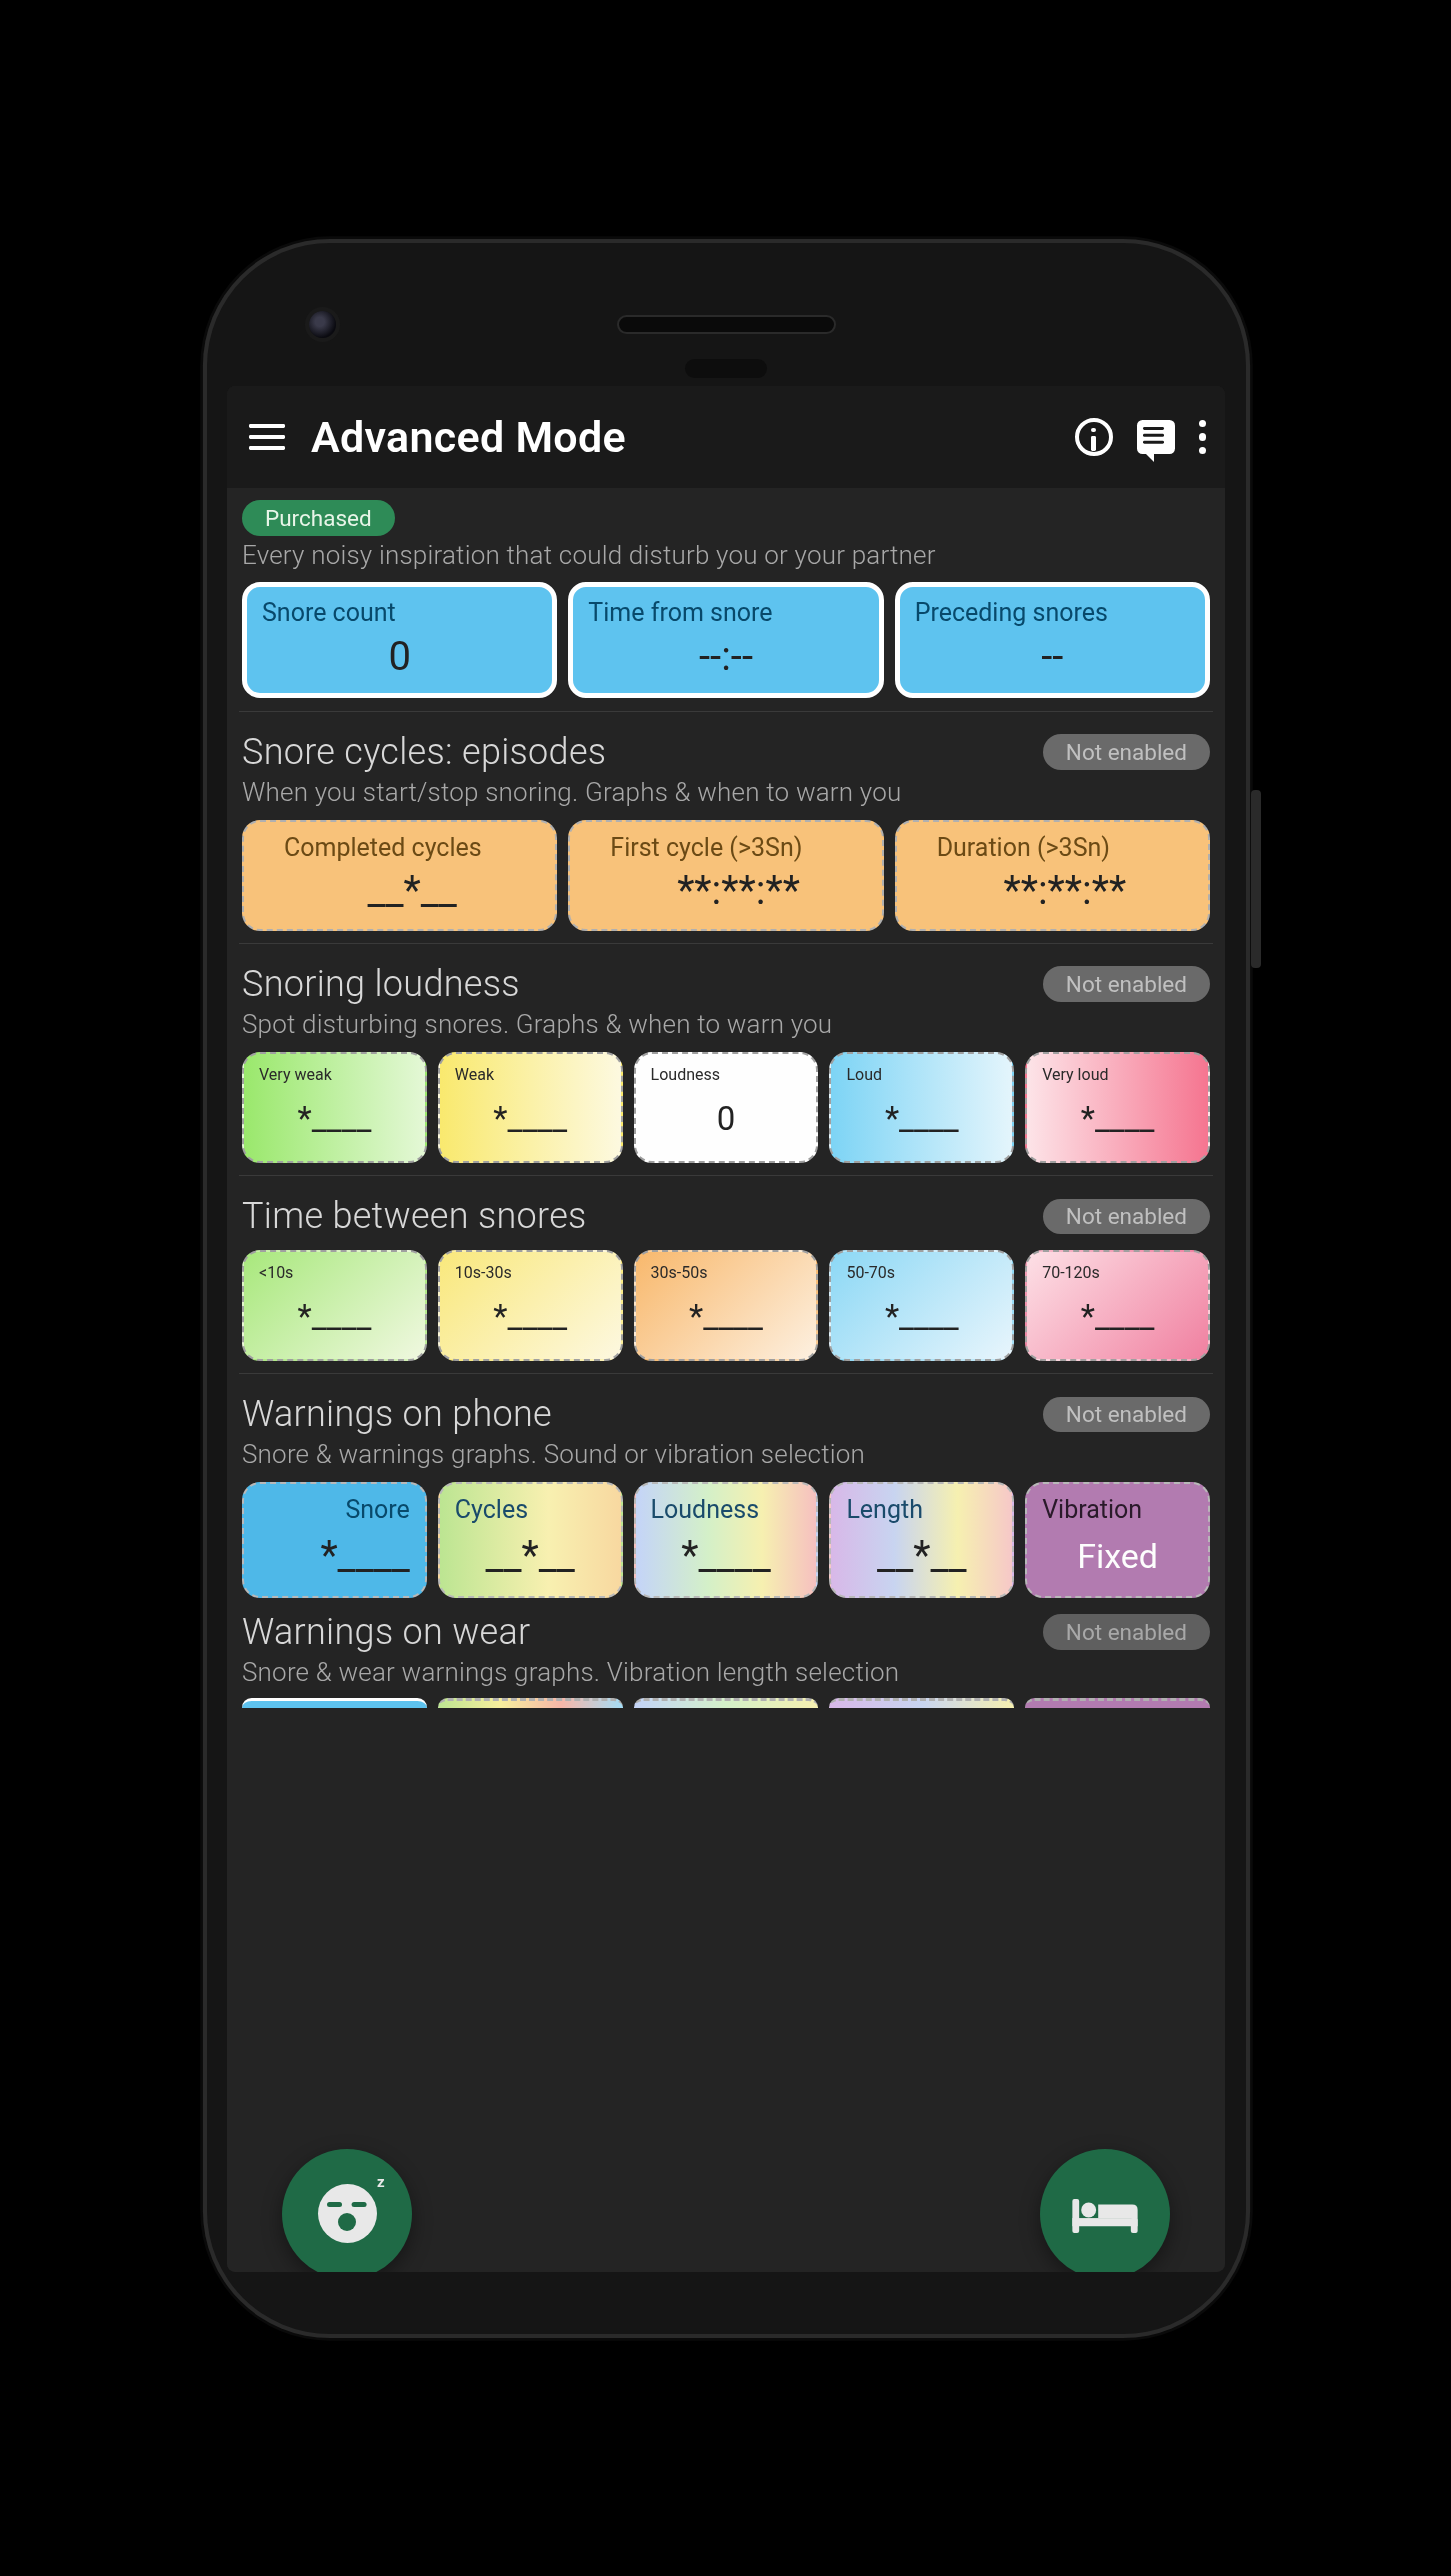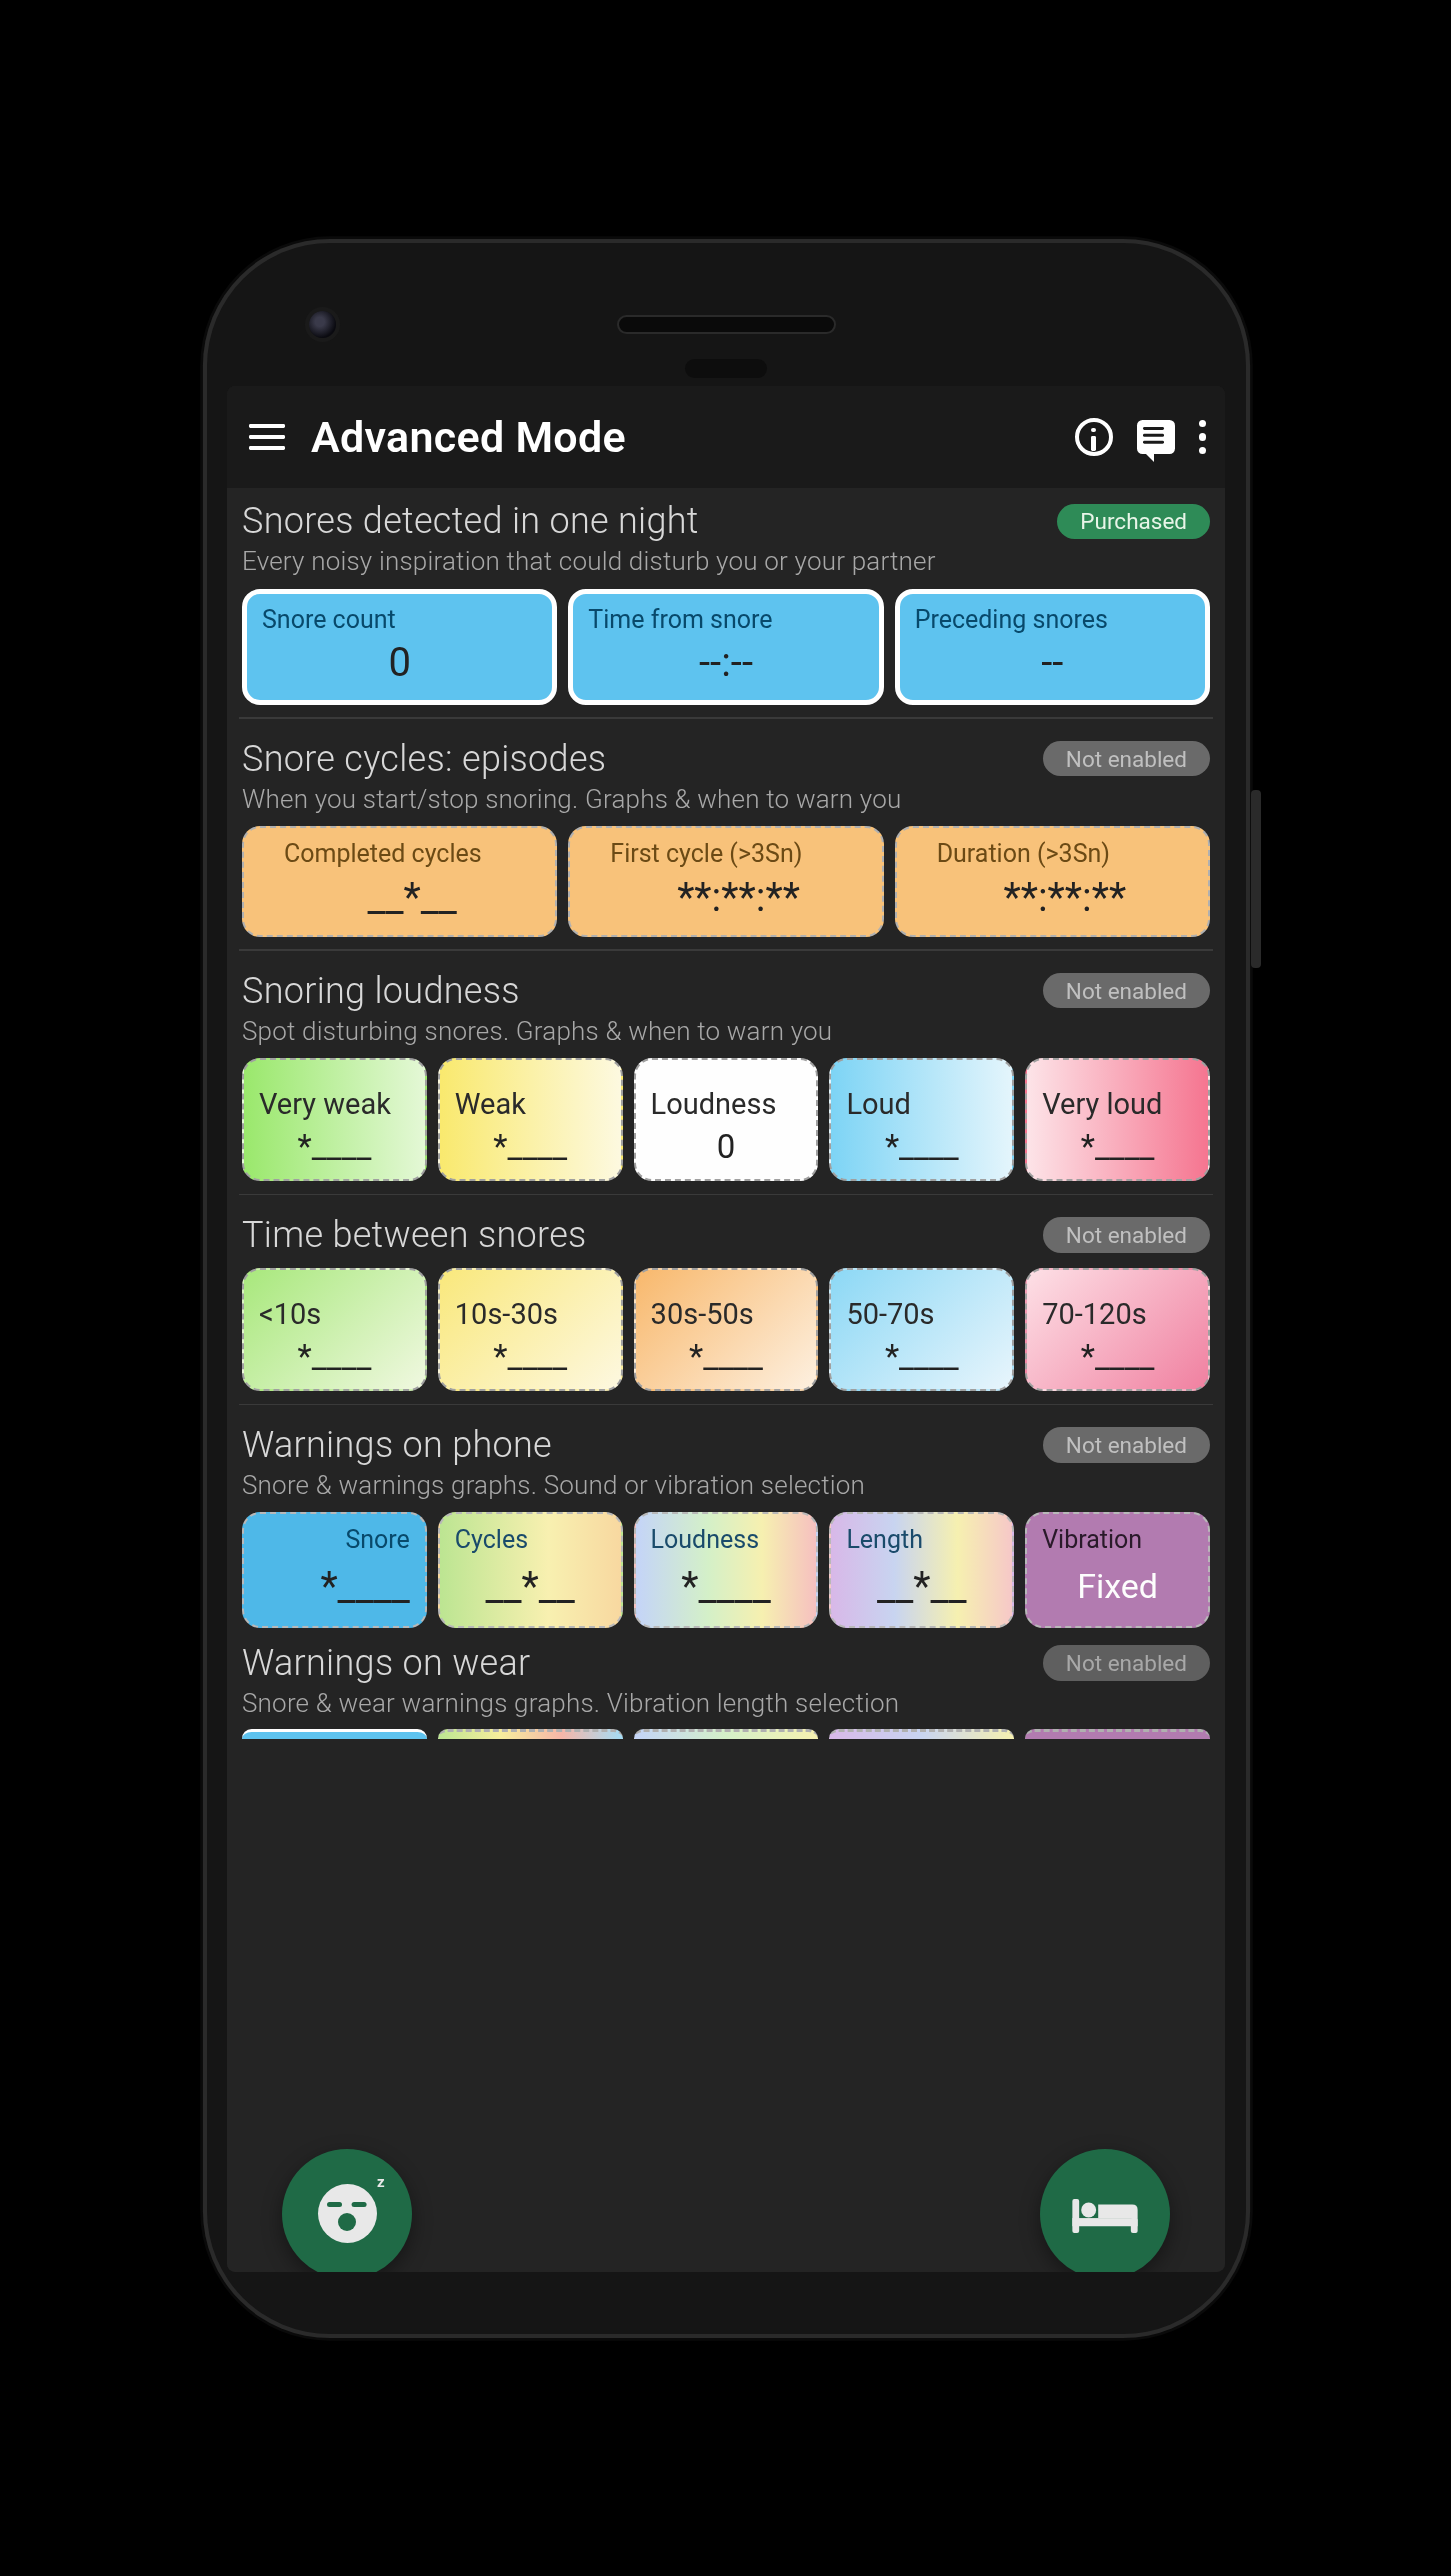--- a/index.html
+++ b/index.html
@@ -95,21 +95,21 @@
 .grad.g-yellow { background: linear-gradient(90deg, #f9e96e 0%, #fdf9e0 100%); }
 .grad.g-white  { background: #fefefe; }
 .grad.g-blue   { background: linear-gradient(90deg, #7dd4f5 0%, #e4f5fc 100%); }
 .grad.g-red    { background: linear-gradient(90deg, #fde4e8 0%, #f57590 100%); }
 .grad.g-green2 { background: linear-gradient(135deg, #a8e87c 0%, #f0f8e0 100%); }
 .grad.g-yellow2{ background: linear-gradient(135deg, #f9e87c 0%, #fdf8e0 100%); }
 .grad.g-orange { background: linear-gradient(135deg, #f8b86c 0%, #fdf0e0 100%); }
 .grad.g-blue2  { background: linear-gradient(135deg, #8cd8f5 0%, #e8f5fc 100%); }
 .grad.g-red2   { background: linear-gradient(135deg, #fde0e6 0%, #f080a0 100%); }
 
-.grad .card-label { color:#2a2a2a; font-size:29px;margin-top:16px; }
+.grad .card-label { color:#2a2a2a; font-size:16px; }
 .grad .card-value { font-size:33px; }
 
 .warn-row .card { min-height:116px; border:2.7px dashed #b8b8b8; }
 .warn-row .r1 { background: linear-gradient(90deg,#bce592 0%,#f8f0b0 60%,#f8d8a0 100%); }
 .warn-row .r2 { background: linear-gradient(90deg,#c4d4f8 0%,#d4f0c8 40%,#f6f0b0 70%,#f6c0c0 100%); }
 .warn-row .r3 { background: linear-gradient(90deg,#d8b8e8 0%,#c8d4f0 35%,#f6f0b0 70%,#f6c8c8 100%); }
 .purple { background:#b27bb0; }
 .purple .card-label { color:#2a1a2a; }
 .purple .card-value { color:#fdfdfd; font-size:34px;text-align:center; }
 
@@ -197,21 +197,20 @@
           <span></span>
           <span></span>
           <span></span>
         </div>
     </div>
 
     <div class="content">
 
       <div class="section">
         <div class="sec-head">
-          <div class="sec-title">Snores detected in one night</div>
           <div class="badge green">Purchased</div>
         </div>
         <div class="sec-sub">Every noisy inspiration that could disturb you or your partner</div>
         <div class="row three">
           <div class="card blue">
             <div class="card-label">Snore count</div>
             <div class="card-value">0</div>
           </div>
           <div class="card blue">
             <div class="card-label">Time from snore</div>

